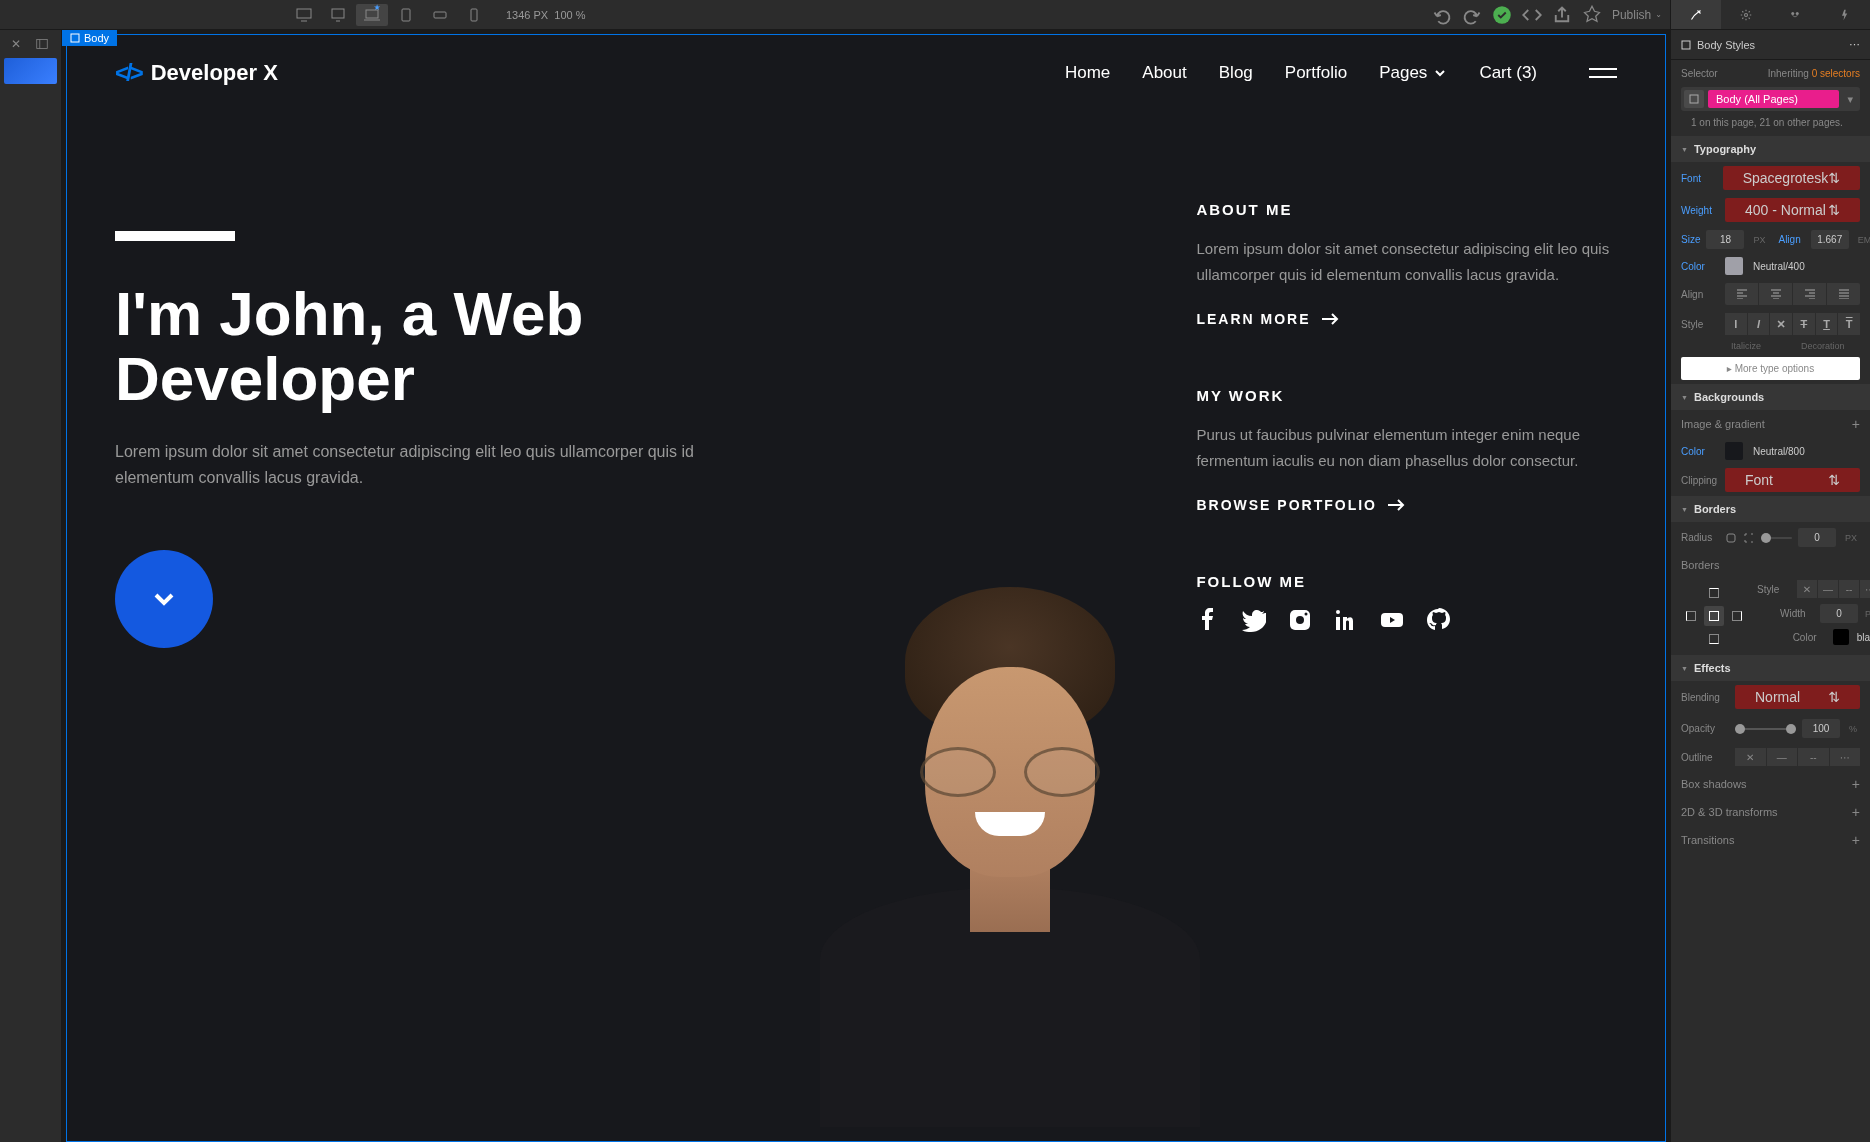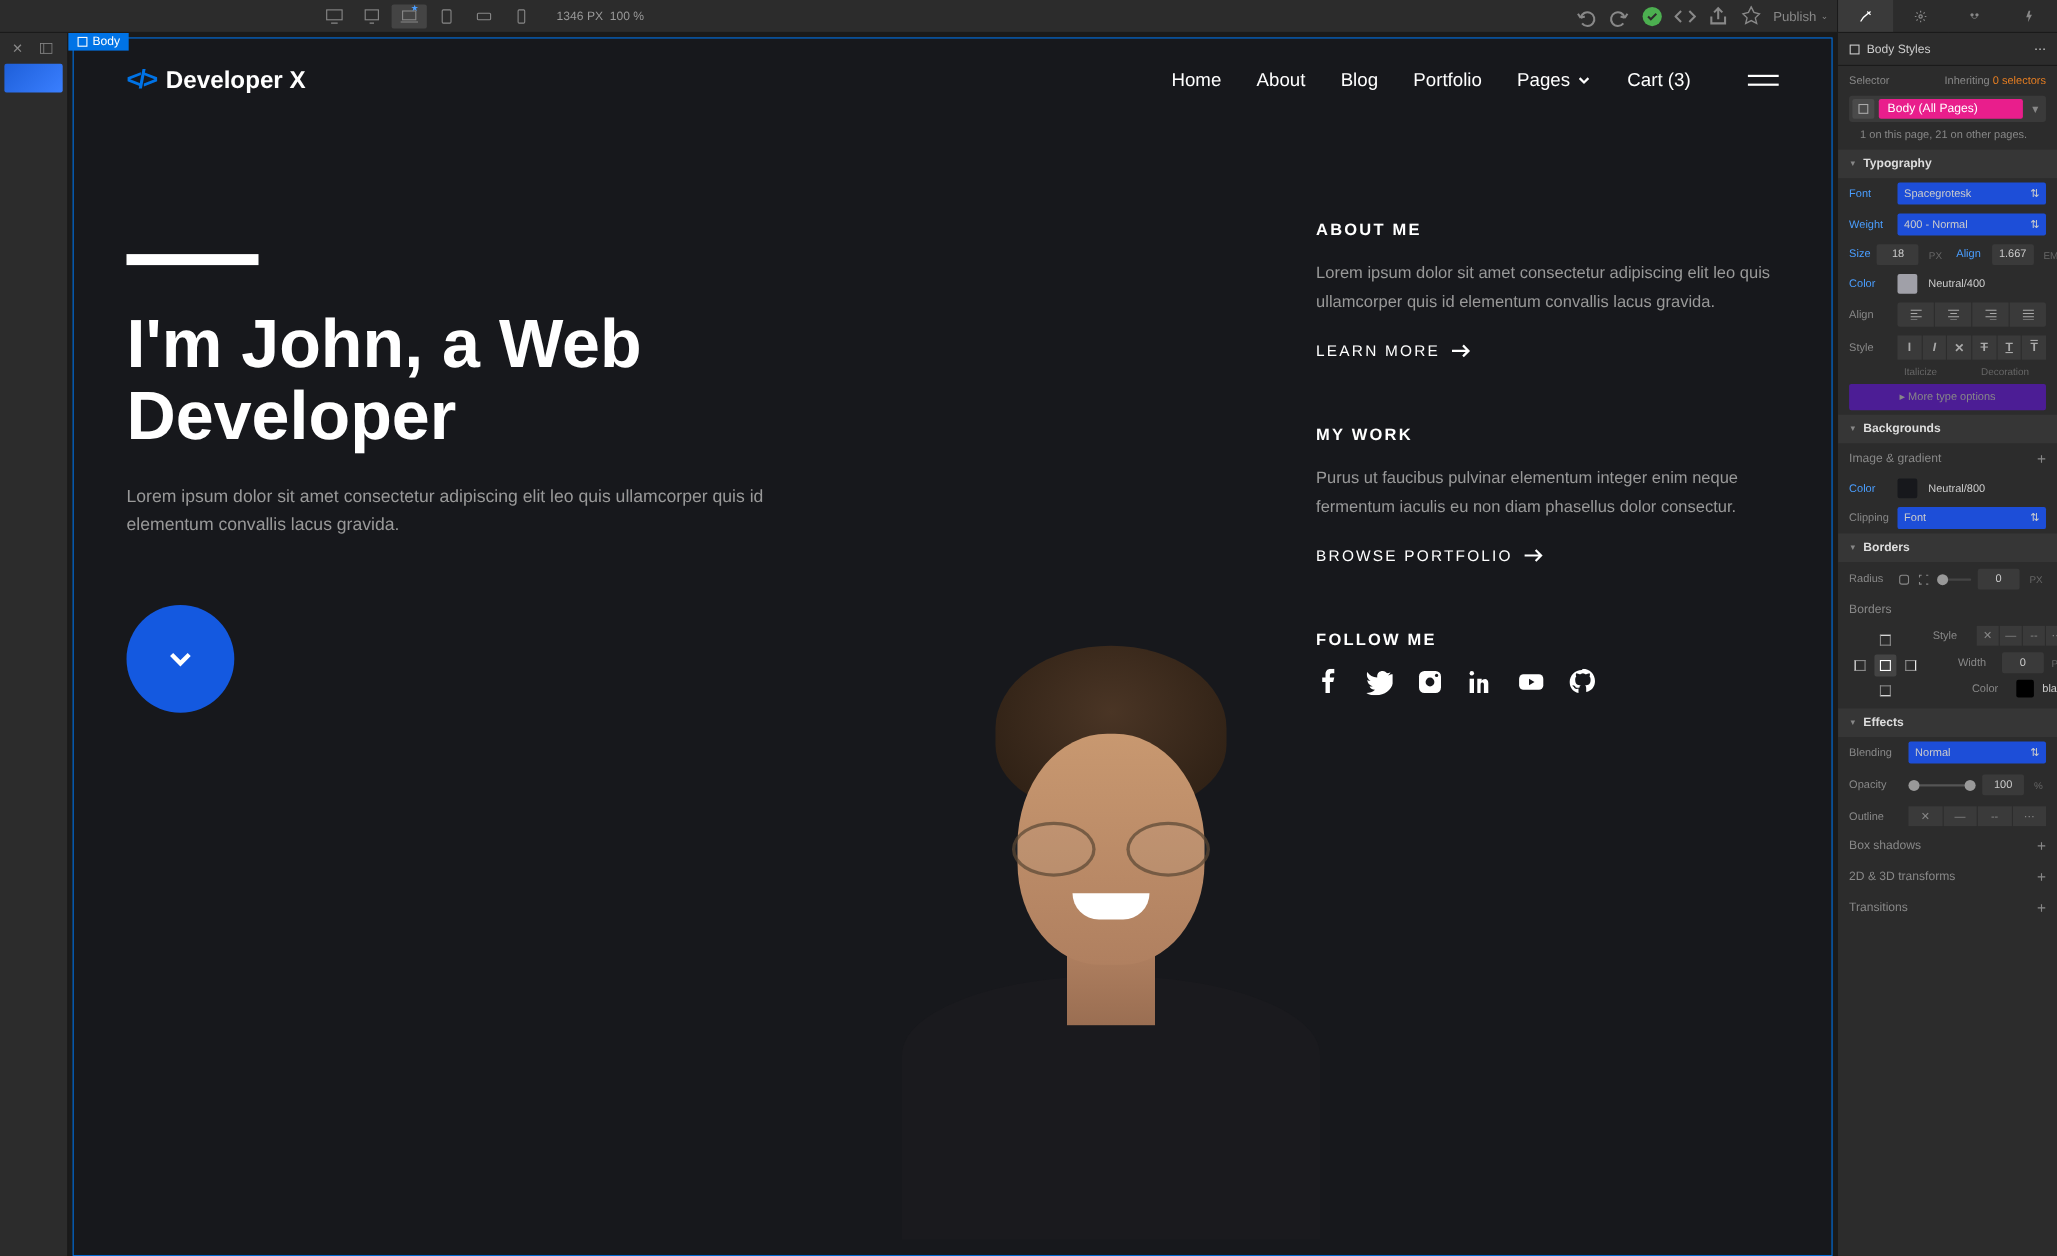--- a/index.html
+++ b/index.html
@@ -65,21 +65,21 @@
 .lens{position:absolute;width:76px;height:50px;border:3px solid rgba(90,70,50,0.7);border-radius:50%;background:rgba(200,200,210,0.08)}
 .lens.l{left:0}.lens.r{right:0}
 .neck{position:absolute;top:275px;left:50%;transform:translateX(-50%);width:80px;height:70px;background:linear-gradient(#b08060,#9a6e52)}
 .shirt{position:absolute;bottom:0;left:50%;transform:translateX(-50%);width:380px;height:240px;background:#1a1a1e;border-radius:50% 50% 0 0 / 30% 30% 0 0}
 .smile{position:absolute;top:225px;left:50%;transform:translateX(-50%);width:70px;height:24px;background:#fff;border-radius:0 0 40px 40px}
 
 .hero-right{width:28%;margin-left:auto;padding-top:90px}
 .block{margin-bottom:60px}
 .block-title{color:#fff;font-size:15px;font-weight:700;letter-spacing:2px;margin-bottom:18px}
 .block-text{color:#999;font-size:15px;line-height:1.7;margin-bottom:24px}
-.block-link{color:#fff;font-size:14px;font-weight:400;letter-spacing:2px;cursor:pointer;display:flex;align-items:center;gap:10px}
+.block-link{color:#fff;font-size:14px;font-weight:700;letter-spacing:2px;cursor:pointer;display:flex;align-items:center;gap:10px}
 .socials{display:flex;gap:22px;margin-top:18px}
 .social{width:24px;height:24px;color:#fff;cursor:pointer}
 
 
 .right-panel{width:200px;background:#2c2c2c;border-left:1px solid #1a1a1a;overflow-y:auto;font-size:11px}
 .panel-header{padding:8px 10px;display:flex;align-items:center;justify-content:space-between;color:#ccc;border-bottom:1px solid #1a1a1a}
 .panel-header svg{width:10px;height:10px}
 .selector-row{padding:8px 10px;display:flex;justify-content:space-between;font-size:10px}
 .selector-row .lbl{color:#888}
 .selector-row .inh{color:#888}.orange{color:#e67e22}
@@ -88,35 +88,35 @@
 .pill-tag{background:#e91e8c;color:#fff;padding:3px 8px;border-radius:2px;font-size:11px;flex:1}
 .pill-arrow{color:#888;padding:0 4px}
 .selector-info{padding:0 20px 8px;color:#888;font-size:10px}
 
 .section-header{padding:7px 10px;background:#363636;color:#ddd;font-size:11px;font-weight:600;display:flex;align-items:center;gap:6px;cursor:pointer}
 .section-header::before{content:"▼";font-size:7px;color:#888}
 
 .prop-row{display:flex;align-items:center;padding:4px 10px;gap:6px}
 .prop-label{width:38px;color:#4a9eff;font-size:10px}
 .prop-label.gray{color:#888}
-.prop-select{flex:1;background:#1d4ed8;color:#ccc;padding:4px 6px;border-radius:2px;font-size:10px;display:flex;justify-content:space-between;align-items:center;cursor:pointer}
+.prop-select{flex:1;background:#7f1d1d;color:#ccc;padding:4px 20px;border-radius:2px;font-size:14px;display:flex;justify-content:space-between;align-items:center;cursor:pointer}
 .prop-input{width:38px;background:#3a3a3a;color:#ccc;padding:4px;border:none;border-radius:2px;font-size:10px;text-align:center}
 .unit{color:#666;font-size:9px;padding:0 3px}
 .prop-label2{color:#4a9eff;font-size:10px;padding:0 4px}
 
 .color-swatch{width:18px;height:18px;border-radius:2px;margin-right:4px}
 .align-btns{display:flex;gap:1px;flex:1}
 .align-btn{flex:1;background:#3a3a3a;height:22px;display:flex;align-items:center;justify-content:center;color:#aaa;cursor:pointer}
 .align-btn:first-child{border-radius:2px 0 0 2px}.align-btn:last-child{border-radius:0 2px 2px 0}
 .style-row{display:flex;gap:1px;flex:1}
 .style-btn{flex:1;background:#3a3a3a;height:22px;display:flex;align-items:center;justify-content:center;color:#aaa;cursor:pointer;font-weight:bold;font-size:11px}
 .style-labels{display:flex;padding:2px 10px;font-size:9px;color:#666}
 .style-labels span:first-child{margin-left:50px;width:70px}
 
-.more-opts{text-align:center;padding:6px;color:#888;font-size:10px;cursor:pointer;background:#4c1d95;margin:4px 10px;border-radius:2px}
+.more-opts{text-align:center;padding:6px;color:#888;font-size:10px;cursor:pointer;background:#ffffff;margin:4px 10px;border-radius:2px}
 
 .bg-row{padding:6px 10px;display:flex;justify-content:space-between;align-items:center;color:#888}
 .plus{color:#888;cursor:pointer;font-size:14px}
 
 .border-picker{display:grid;grid-template-columns:repeat(3,20px);gap:3px;padding:6px 0 6px 10px}
 .bp-cell{width:20px;height:20px;display:flex;align-items:center;justify-content:center;cursor:pointer}
 .bp-cell.active{background:#444;border-radius:2px}
 .bp-box{width:10px;height:10px;border:1px solid #888}
 .border-props{padding:0 10px}
 .bp-row{display:flex;align-items:center;justify-content:flex-end;gap:4px;padding:3px 0}

